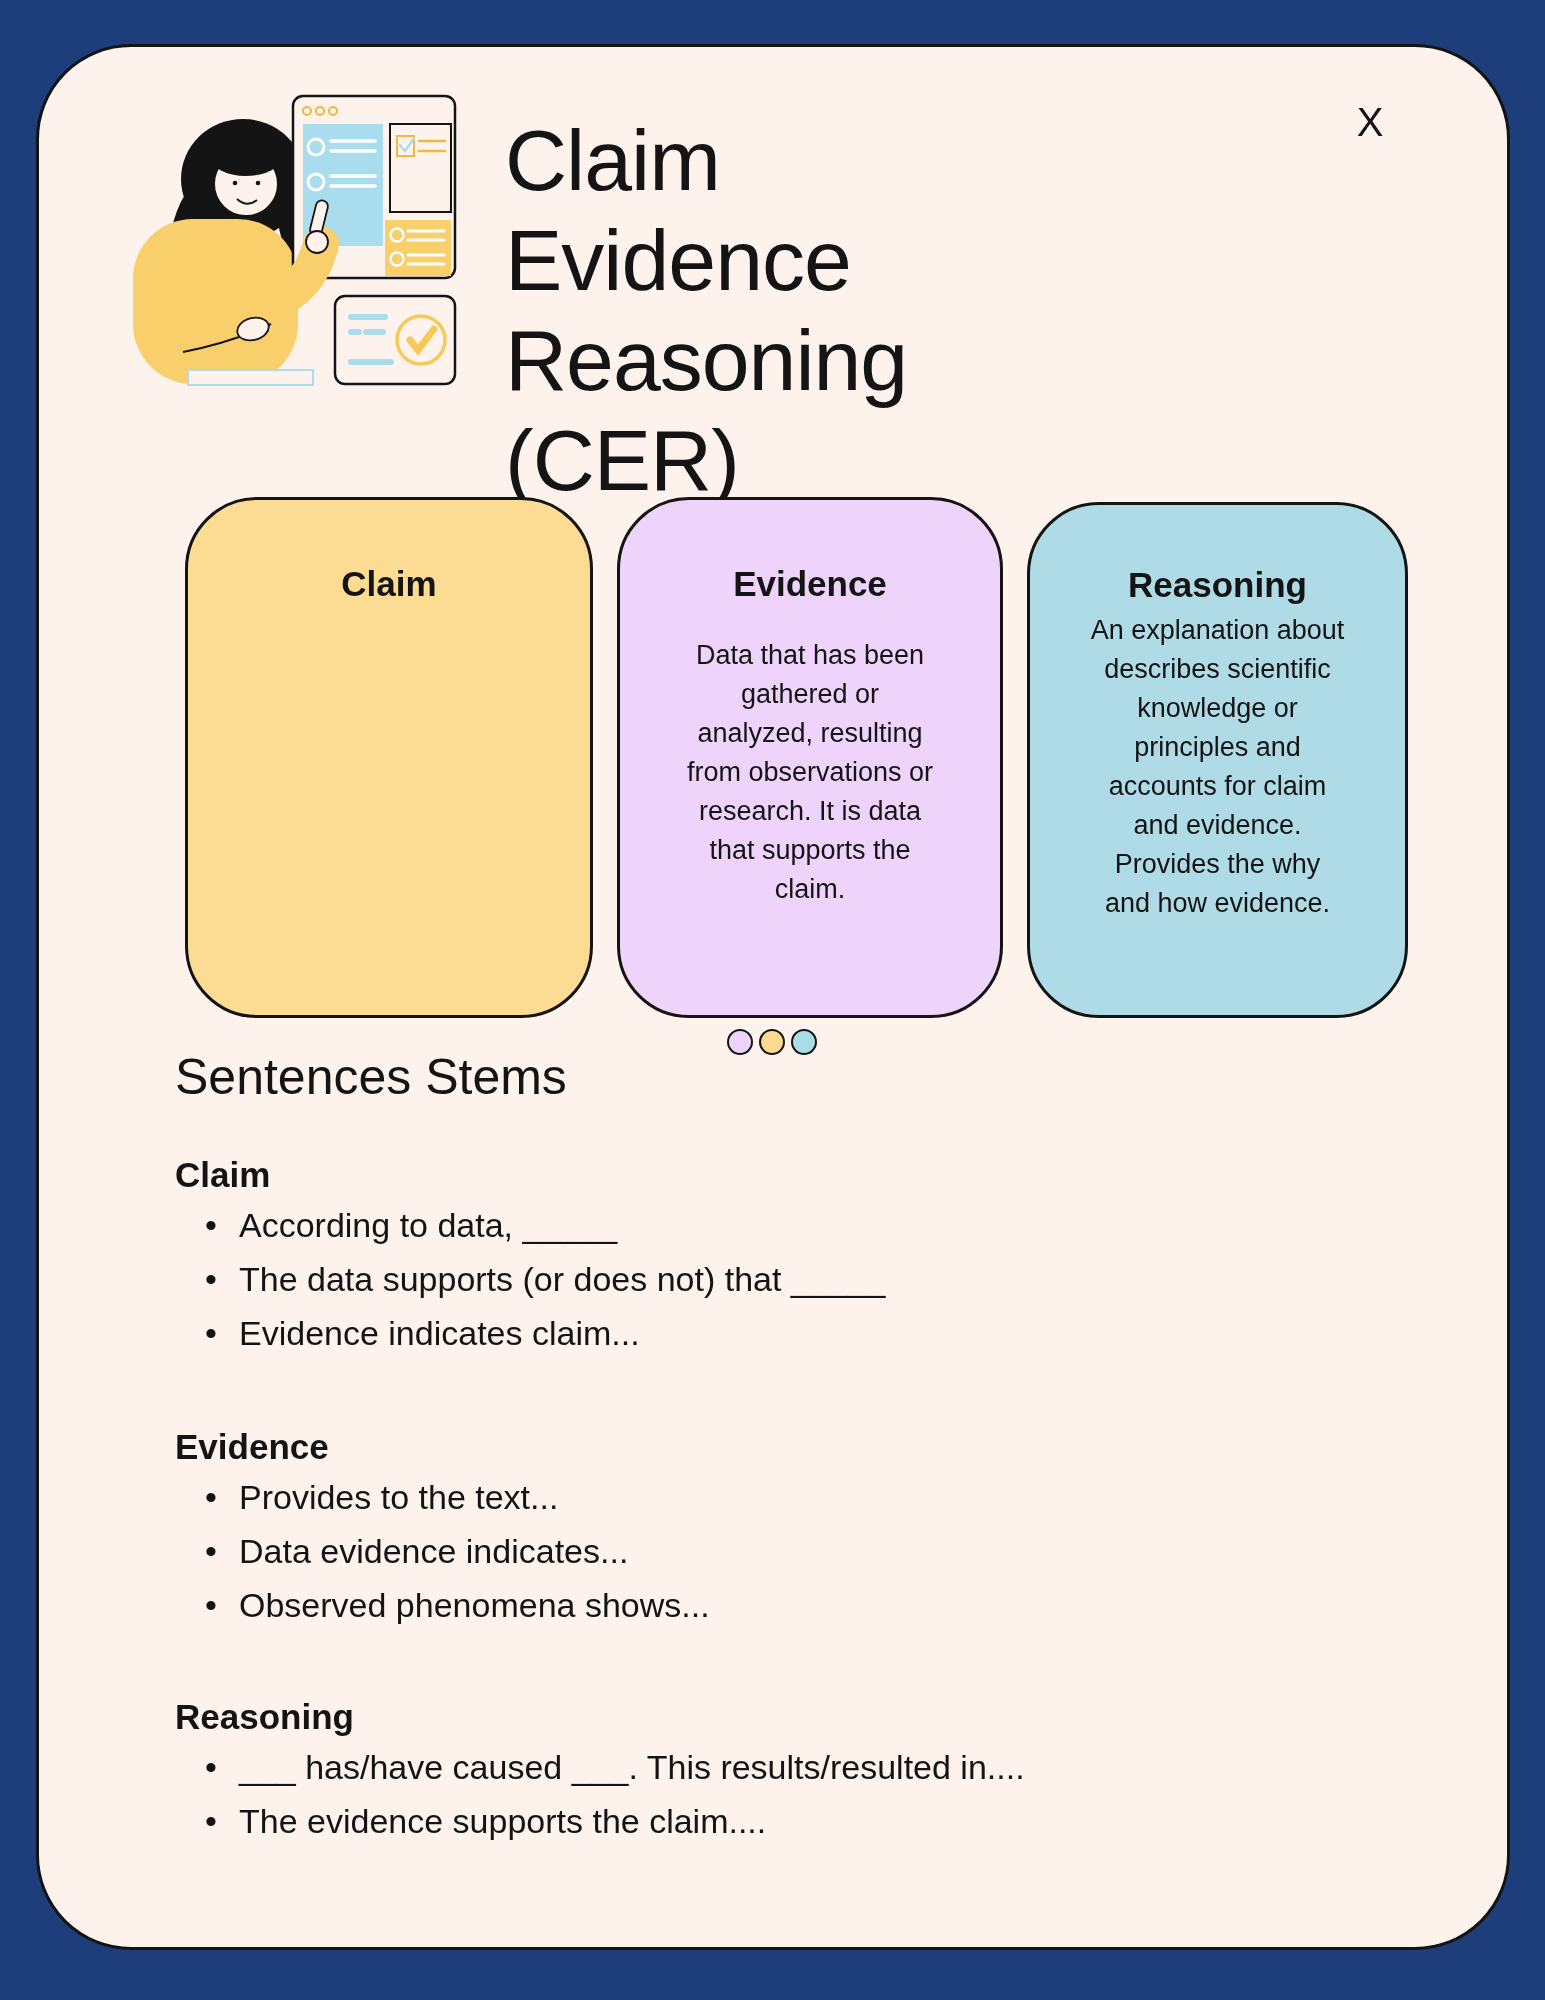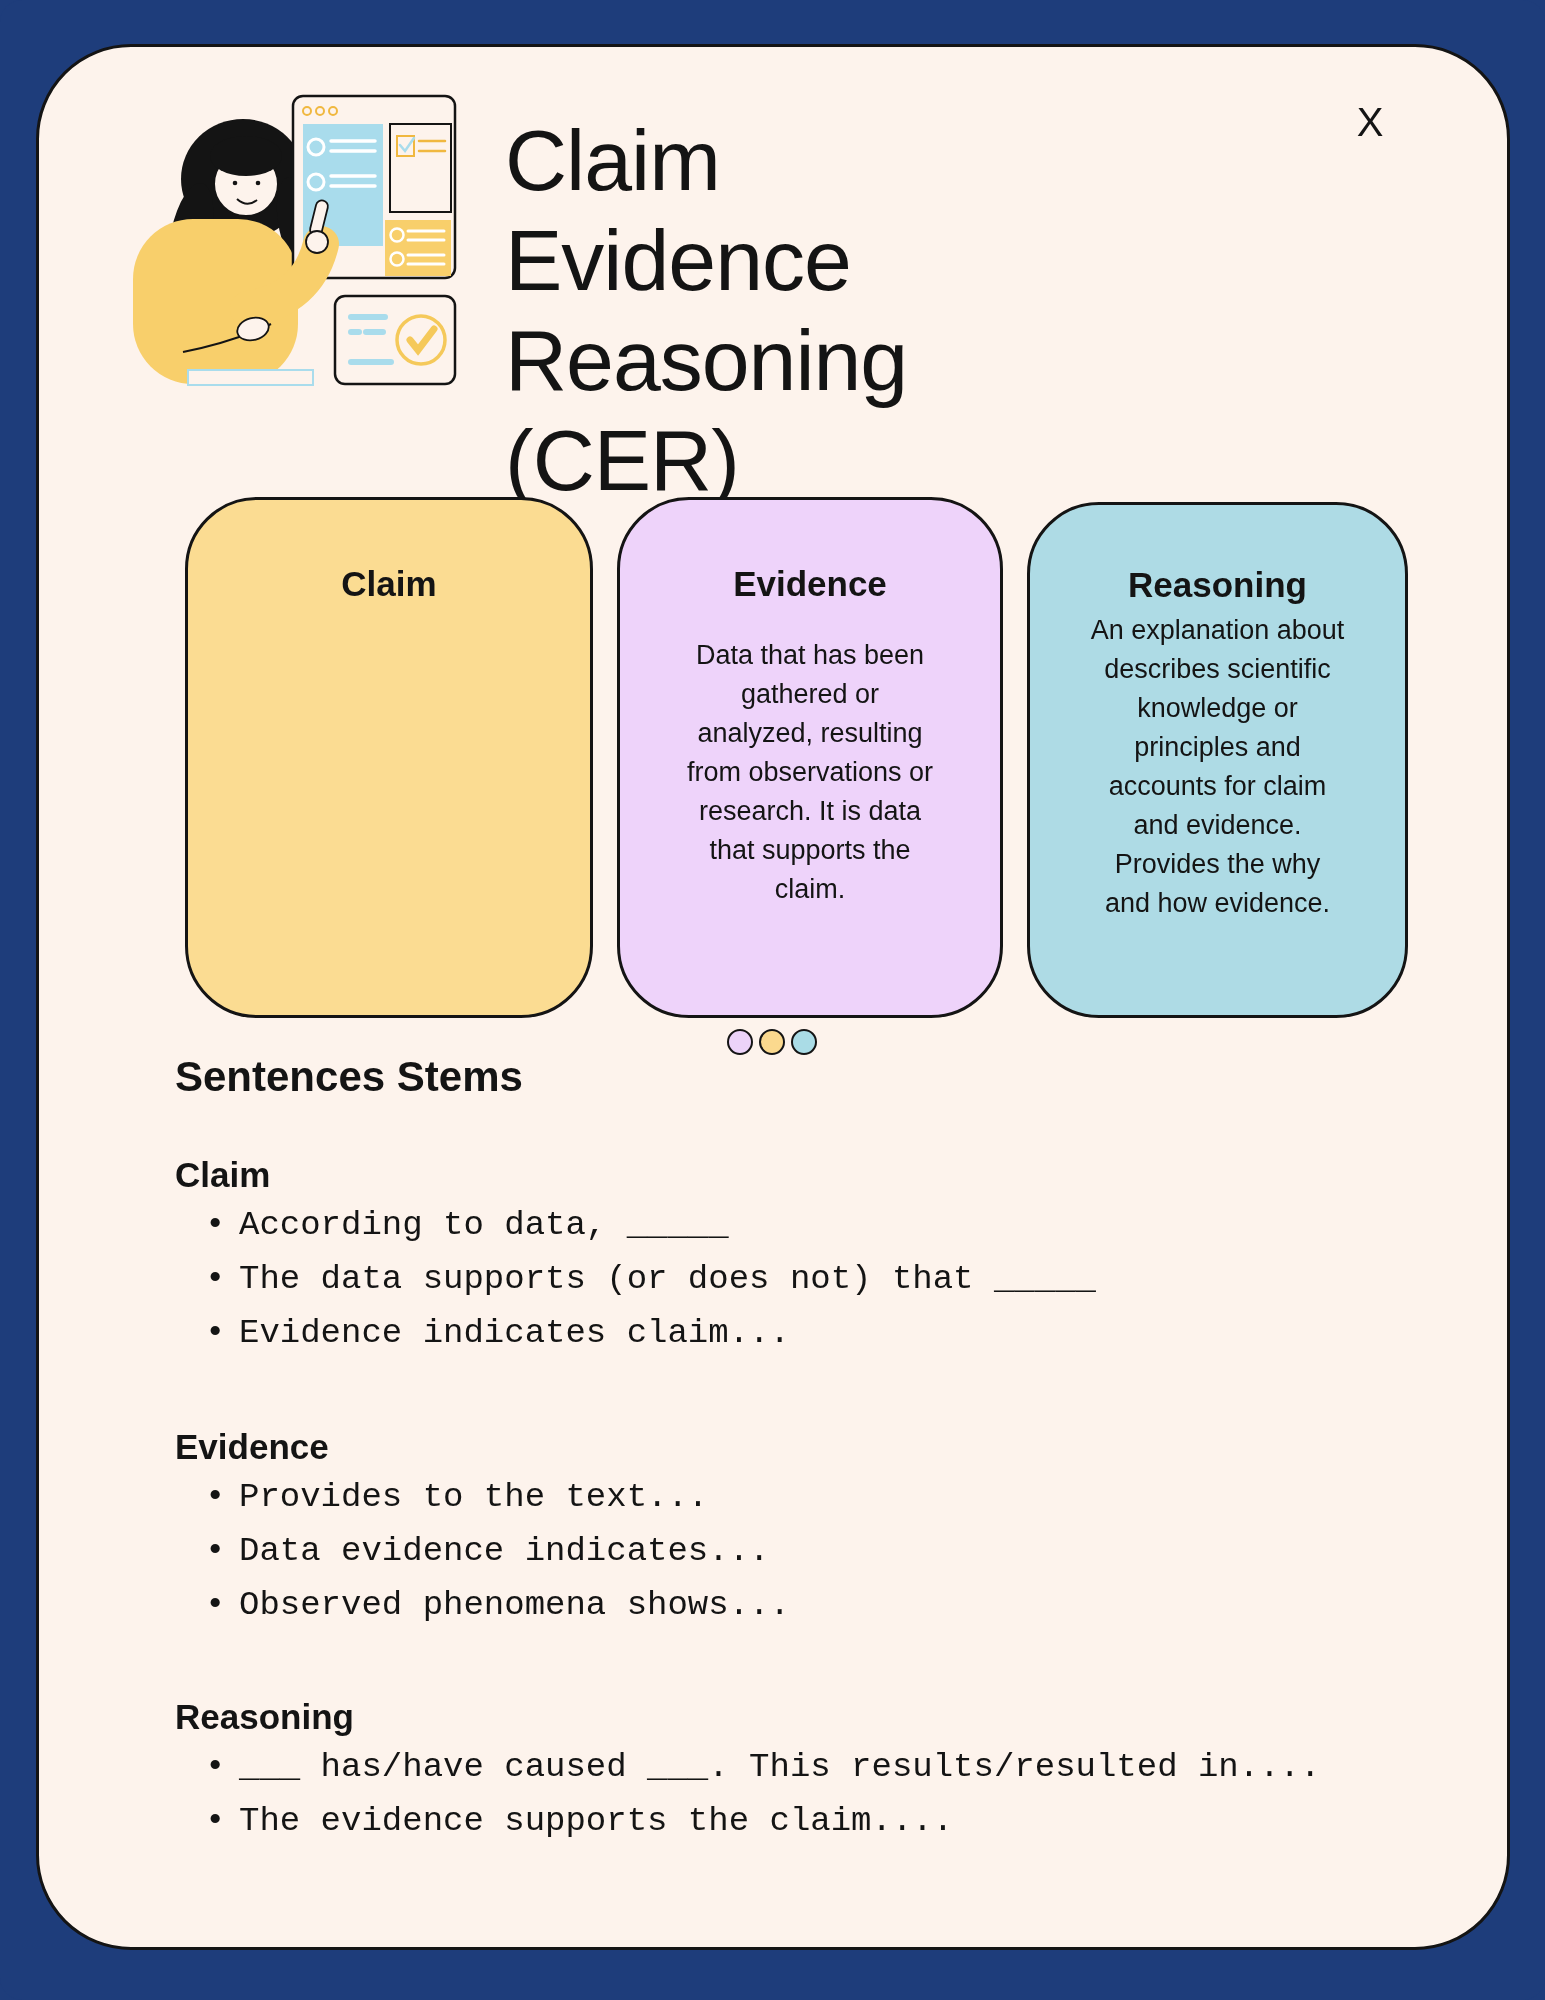--- a/index.html
+++ b/index.html
@@ -38,27 +38,27 @@
 
   
   .dots { position:absolute; left:727px; top:1029px; display:flex; gap:6px; }
   .dot { width:26px; height:26px; border-radius:50%; border:2px solid #141414; box-sizing:border-box; cursor:pointer; }
   .dot-purple { background:#ecd3f9; }
   .dot-yellow { background:#fbd98e; }
   .dot-blue   { background:#aadce6; }
 
   
   .stems { position:absolute; left:175px; top:1052px; width:1260px; }
-  .stems-title { margin:0; font-size:42px; line-height:50px; font-weight:700; }
+  .stems-title { margin:0; font-size:50px; line-height:50px; font-weight:400; }
   .stems-section h3 { margin:0; font-size:35px; line-height:46px; font-weight:700; }
   .sec-claim h3     { margin-top:50px; }
   .sec-evidence h3  { margin-top:64px; }
   .sec-reasoning h3 { margin-top:62px; }
   .stems ul { list-style:none; margin:0; padding:0; font-size:34px; }
-  .stems li { position:relative; padding-left:64px; line-height:54px;font-family:Liberation Mono, monospace; }
+  .stems li { position:relative; padding-left:64px; line-height:54px; }
   .stems li::before { content:"•"; position:absolute; left:30px; }
 </style>
 </head>
 <body>
 
 <div class="canvas">
   <div class="sheet"></div>
 
   <svg class="illustration" viewBox="0 0 372 302">
 

